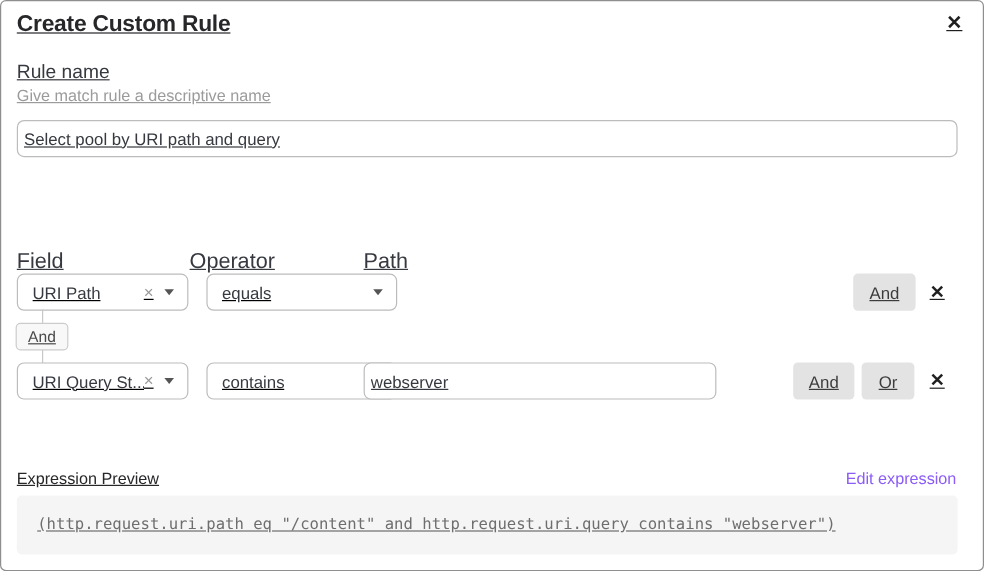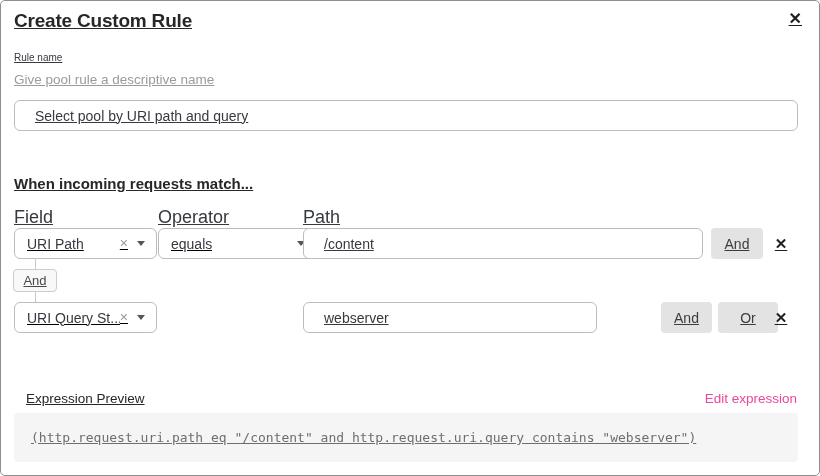--- a/index.html
+++ b/index.html
@@ -20,27 +20,27 @@
     left:13px; top:9px;
     font-size:19px; font-weight:700; color:#27272a; letter-spacing:-0.2px;
   }
   .close-btn {
     right:13px; top:6px;
     background:none; border:none; padding:2px 4px;
     font-size:16px; font-weight:700; color:#1f1f1f; cursor:pointer;
     font-family:"Liberation Sans", sans-serif;
   }
 
-  .rule-label { left:13px; top:51px; font-size:10px; color:#36393f; }
+  .rule-label { left:13px; top:51px; font-size:16px; color:#36393f; }
   .rule-hint  { left:13px; top:71px; font-size:13.5px; color:#9b9b9b; }
 
   .text-input {
     box-sizing:border-box; height:31px;
     border:1px solid #bcbcbc; border-radius:6px;
-    padding:0 20px; font-size:14px; color:#36393f;
+    padding:0 5px; font-size:14px; color:#36393f;
     font-family:"Liberation Sans", sans-serif;
     background:#fff; outline:none;
   }
   .rule-input { left:13px; top:99px; width:784px; }
 
   .match-heading { left:13px; top:174px; font-size:15px; font-weight:700; color:#27272a; }
   .col-label { top:206px; font-size:18px; color:#36393f; }
   .col-field { left:13px; } .col-op { left:157px;text-align:right; } .col-value { left:302px; }
 
   .select {
@@ -54,99 +54,101 @@
   .clear-x { margin-left:auto; color:#9a9a9a; font-size:14px; line-height:1; padding:0 9px 1px 0; cursor:pointer; }
   .caret {
     width:0; height:0; flex:none;
     border-left:4.5px solid transparent; border-right:4.5px solid transparent;
     border-top:5.5px solid #555;
   }
   .caret-right { margin-left:auto; }
 
   .row1 { top:227px; } .row2 { top:301px; }
   .fld { left:13px; width:143px; }
-  .opr { left:157px; width:159px;text-align:right; }
+  .opr { left:171px; width:159px;text-align:right; }
   .val1 { left:302px; top:227px; width:400px; }
   .val2 { left:302px; top:301px; width:294px; }
 
   .btn-gray {
     box-sizing:border-box; height:31px;
     background:#e3e3e3; border:none; border-radius:4px;
     font-size:14px; color:#3c3c3c; cursor:pointer;
     font-family:"Liberation Sans", sans-serif;
     display:flex; align-items:center; justify-content:center;
   }
   .and1 { left:710px; top:227px; width:52px; }
   .and2 { left:660px; top:301px; width:51px; }
-  .or2  { left:717px; top:301px; width:60px; }
+  .or2  { left:717px; top:301px; width:44px; }
 
   .remove-x {
     width:22px; height:22px; line-height:22px; text-align:center;
     background:none; border:none; padding:0;
     font-size:15px; font-weight:700; color:#1f1f1f; cursor:pointer;
     font-family:"Liberation Sans", sans-serif;
   }
   .rm1 { left:769px; top:232px; } .rm2 { left:769px; top:306px; }
 
   .connector-line { left:34px; top:257px; width:1px; height:45px; background:#c8c8c8; }
   .and-badge {
     left:12px; top:268px; width:44px; height:23px; box-sizing:border-box;
     background:#f8f8f8; border:1px solid #cccccc; border-radius:4px;
     display:flex; align-items:center; justify-content:center;
     font-size:13px; color:#4a4a4a;
   }
 
-  .expr-label { left:13px; top:390px; font-size:13.5px; color:#27272a;margin-left:12px; }
-  .edit-link  { right:22px; top:390px; font-size:13.5px; color:#ec4899; cursor:pointer; text-decoration:none; }
+  .expr-label { left:13px; top:390px; font-size:13.5px; color:#27272a; }
+  .edit-link  { right:22px; top:390px; font-size:13.5px; color:#8b5cf6; cursor:pointer; text-decoration:none; }
   .code-box {
     left:13px; top:412px; width:784px; height:49px; box-sizing:border-box;
     background:#f5f5f5; border-radius:4px;
     display:flex; align-items:center; padding:0 17px;
     font-family:"DejaVu Sans Mono", monospace;
     font-size:13px; color:#6e6e6e; white-space:nowrap; overflow:hidden;
   }
 </style>
 </head>
 <body>
 
 <div class="dialog">
 
   <div class="abs title">Create Custom Rule</div>
   <button class="abs close-btn">✕</button>
 
   <div class="abs rule-label">Rule name</div>
-  <div class="abs rule-hint">Give pool rule a descriptive name</div>
+  <div class="abs rule-hint">Give match rule a descriptive name</div>
   <input class="abs text-input rule-input" value="Select pool by URI path and query" style="">
 
-  <div class="abs match-heading">When incoming requests match...</div>
 
   <div class="abs col-label col-field">Field</div>
   <div class="abs col-label col-op">Operator</div>
   <div class="abs col-label col-value">Path</div>
 
   <div class="abs select fld row1">
     <span class="sel-text">URI Path</span>
     <span class="clear-x">×</span>
     <span class="caret"></span>
   </div>
   <div class="abs select opr row1">
     <span class="sel-text">equals</span>
     <span class="caret caret-right"></span>
   </div>
-  <input class="abs text-input val1" value="/content" style="">
   <button class="abs btn-gray and1">And</button>
   <button class="abs remove-x rm1">✕</button>
 
   <div class="abs connector-line"></div>
   <div class="abs and-badge">And</div>
 
   <div class="abs select fld row2">
     <span class="sel-text">URI Query St...</span>
     <span class="clear-x">×</span>
     <span class="caret"></span>
+  </div>
+  <div class="abs select opr row2">
+    <span class="sel-text">contains</span>
+    <span class="caret caret-right"></span>
   </div>
   <input class="abs text-input val2" value="webserver" style="">
   <button class="abs btn-gray and2">And</button>
   <button class="abs btn-gray or2">Or</button>
   <button class="abs remove-x rm2">✕</button>
 
   <div class="abs expr-label">Expression Preview</div>
   <a class="abs edit-link" href="#">Edit expression</a>
   <div class="abs code-box">(http.request.uri.path eq "/content" and http.request.uri.query contains "webserver")</div>
 

